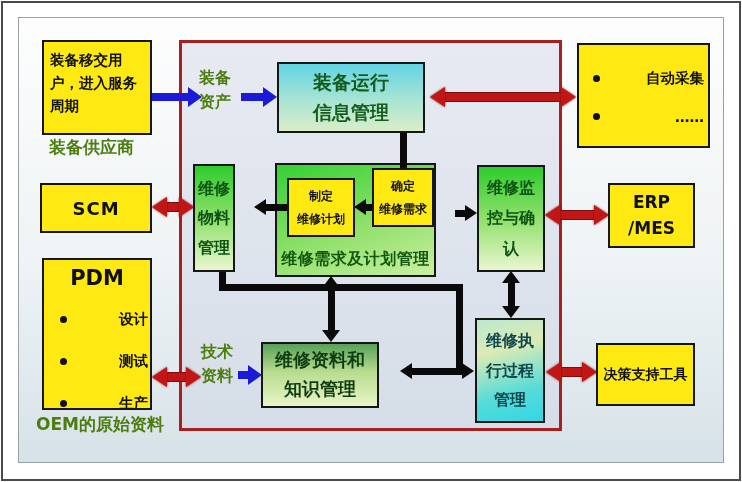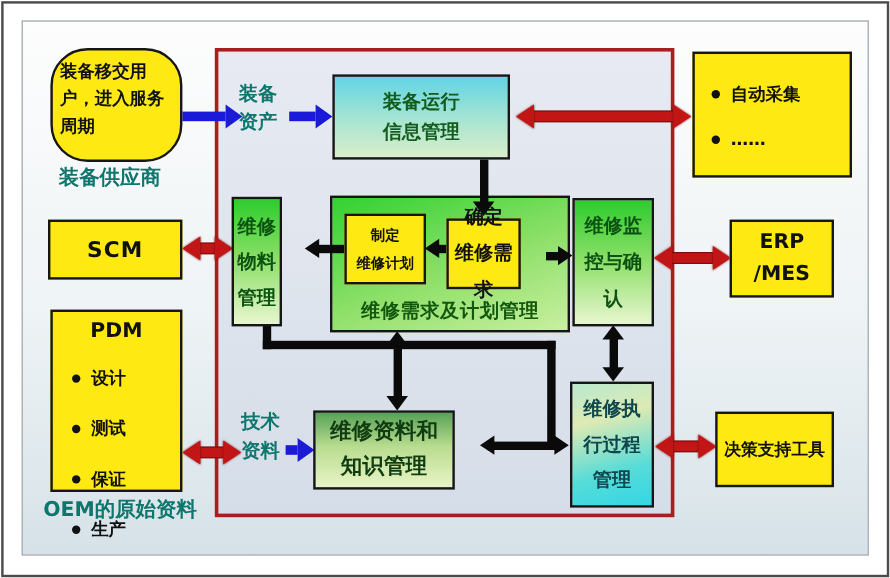--- a/index.html
+++ b/index.html
@@ -23,32 +23,32 @@
   .box{
     position:absolute;box-sizing:border-box;border:2px solid #161616;
     display:flex;align-items:center;justify-content:center;text-align:center;
     font-weight:700;white-space:pre-line;z-index:4;
   }
   .yellow{background:#ffe912;color:#111;}
   .greenv{background:linear-gradient(180deg,#2ecc2e 0%,#8fe06a 50%,#e8f6cf 100%);color:#0c5212;}
   .cyanbox{background:linear-gradient(180deg,#62d4e4 0%,#a9e5d2 55%,#d9eec9 100%);color:#135c1d;}
   .cyanbox2{background:linear-gradient(165deg,#b9e9cf 0%,#ddeab4 30%,#57dcd8 70%,#33d6e6 100%);color:#0f474d;}
   .group-box{
-    position:absolute;left:275px;top:163px;width:200px;height:114px;box-sizing:border-box;
+    position:absolute;left:275px;top:163px;width:161px;height:114px;box-sizing:border-box;
     border:2px solid #161616;background:linear-gradient(160deg,#33d133 0%,#8fe06a 55%,#c9efa0 100%);
     z-index:2;
   }
   .group-label{
     position:absolute;left:0;right:0;bottom:5px;text-align:center;
     font-weight:700;font-size:16px;color:#12570e;letter-spacing:.5px;
   }
-  .lbl{position:absolute;font-weight:700;color:#0f766e;white-space:pre-line;z-index:5;}
+  .lbl{position:absolute;font-weight:700;color:#4d7c0f;white-space:pre-line;z-index:5;}
   
   .blist{list-style:none;margin:0;padding:0;width:100%;}
-  .blist li{display:flex;align-items:center;font-weight:700;color:#111;}
+  .blist li{display:flex;align-items:center;font-weight:700;color:#111;justify-content:space-between;}
   .dot{width:7px;height:7px;border-radius:50%;background:#111;flex:0 0 auto;margin-right:9px;}
   
   .ba{position:absolute;display:flex;align-items:center;z-index:3;}
   .ba .sh{height:8px;flex:1;}
   .ba .hl{width:0;height:0;border-top:10px solid transparent;border-bottom:10px solid transparent;}
   .ba .hr{width:0;height:0;border-top:10px solid transparent;border-bottom:10px solid transparent;}
   .red .sh{background:#c21616;box-shadow:0 0 0 1px #7c0d0d;}
   .red .hl{border-right:15px solid #c21616;filter:drop-shadow(0 0 1px #7c0d0d);}
   .red .hr{border-left:15px solid #c21616;filter:drop-shadow(0 0 1px #7c0d0d);}
   .blue .sh{background:#1a1ad8;}
@@ -132,64 +132,63 @@
 </div>
 <div class="ba blue" style="left:238px;top:365px;width:24px;">
   <span class="sh"></span>
     <span class="hr"></span>
 </div>
 
 <div class="group-box">
   <div class="group-label">维修需求及计划管理</div>
 </div>
 
-<div class="box yellow" style="left:42px;top:40px;width:110px;height:95px;font-size:14.5px;line-height:1.6;justify-content:flex-start;align-items:flex-start;text-align:left;padding:7px 2px 0 6px;border-radius:31px;">
+<div class="box yellow" style="left:42px;top:40px;width:110px;height:95px;font-size:14.5px;line-height:1.6;justify-content:flex-start;align-items:flex-start;text-align:left;padding:7px 2px 0 6px;">
   <span>装备移交用
 户，进入服务
 周期</span>
 </div>
 <div class="lbl" style="left:49px;top:136px;font-size:17px;">装备供应商</div>
 
 <div class="lbl" style="left:199px;top:66px;font-size:16px;line-height:1.5;">装备
 资产</div>
 
-<div class="box cyanbox" style="left:277px;top:62px;width:148px;height:71px;font-size:16px;line-height:1.55;">装备运行
+<div class="box cyanbox" style="left:277px;top:62px;width:148px;height:71px;font-size:19px;line-height:1.55;">装备运行
 信息管理</div>
 
 <div class="box yellow" style="left:577px;top:43px;width:133px;height:105px;padding:6px 4px 4px 14px;">
   <ul class="blist" style="font-size:14.5px;">
     <li><span class="dot"></span><span>自动采集</span></li>
     <li style="margin-top:5px;"><span class="dot"></span><span>……</span></li>
   </ul>
 </div>
 
 <div class="box yellow" style="left:40px;top:183px;width:112px;height:50px;font-size:18px;letter-spacing:1px;text-align:right;">SCM</div>
 
 <div class="box greenv" style="left:193px;top:164px;width:42px;height:108px;font-size:16px;line-height:1.85;">维修
 物料
 管理</div>
 
 <div class="box yellow" style="left:287px;top:178px;width:68px;height:59px;font-size:12px;line-height:1.9;">制定
 维修计划</div>
-<div class="box yellow" style="left:372px;top:182px;width:62px;height:59px;font-size:16px;line-height:1.9;">确定
+<div class="box yellow" style="left:372px;top:168px;width:62px;height:59px;font-size:12px;line-height:1.9;">确定
 维修需求</div>
 
 <div class="box greenv" style="left:477px;top:165px;width:68px;height:107px;font-size:16px;line-height:1.9;">维修监
 控与确
 认</div>
 
 <div class="box yellow" style="left:608px;top:183px;width:87px;height:65px;font-size:17px;line-height:1.5;">ERP
 /MES</div>
 
 <div class="box yellow" style="left:42px;top:258px;width:110px;height:152px;flex-direction:column;justify-content:flex-start;padding:6px 2px 0 16px;align-items:flex-start;">
-  <div style="font-size:17px;align-self:center;margin-left:-14px;">PDM</div>
+  <div style="font-size:21px;align-self:center;margin-left:-14px;">PDM</div>
   <ul class="blist" style="font-size:14.5px;margin-top:4px;">
     <li><span class="dot"></span><span>设计</span></li>
     <li style="margin-top:7px;"><span class="dot"></span><span>测试</span></li>
-    <li style="margin-top:7px;"><span class="dot"></span><span>保证</span></li>
     <li style="margin-top:7px;"><span class="dot"></span><span>生产</span></li>
   </ul>
 </div>
 <div class="lbl" style="left:36px;top:413px;font-size:17px;">OEM的原始资料</div>
 
 <div class="lbl" style="left:201px;top:340px;font-size:16px;line-height:1.5;">技术
 资料</div>
 
 <div class="box" style="left:261px;top:342px;width:118px;height:66px;font-size:18px;line-height:1.6;
             background:linear-gradient(180deg,#57a257 0%,#b8dc8f 45%,#e9f4c6 100%);color:#113c11;">维修资料和

